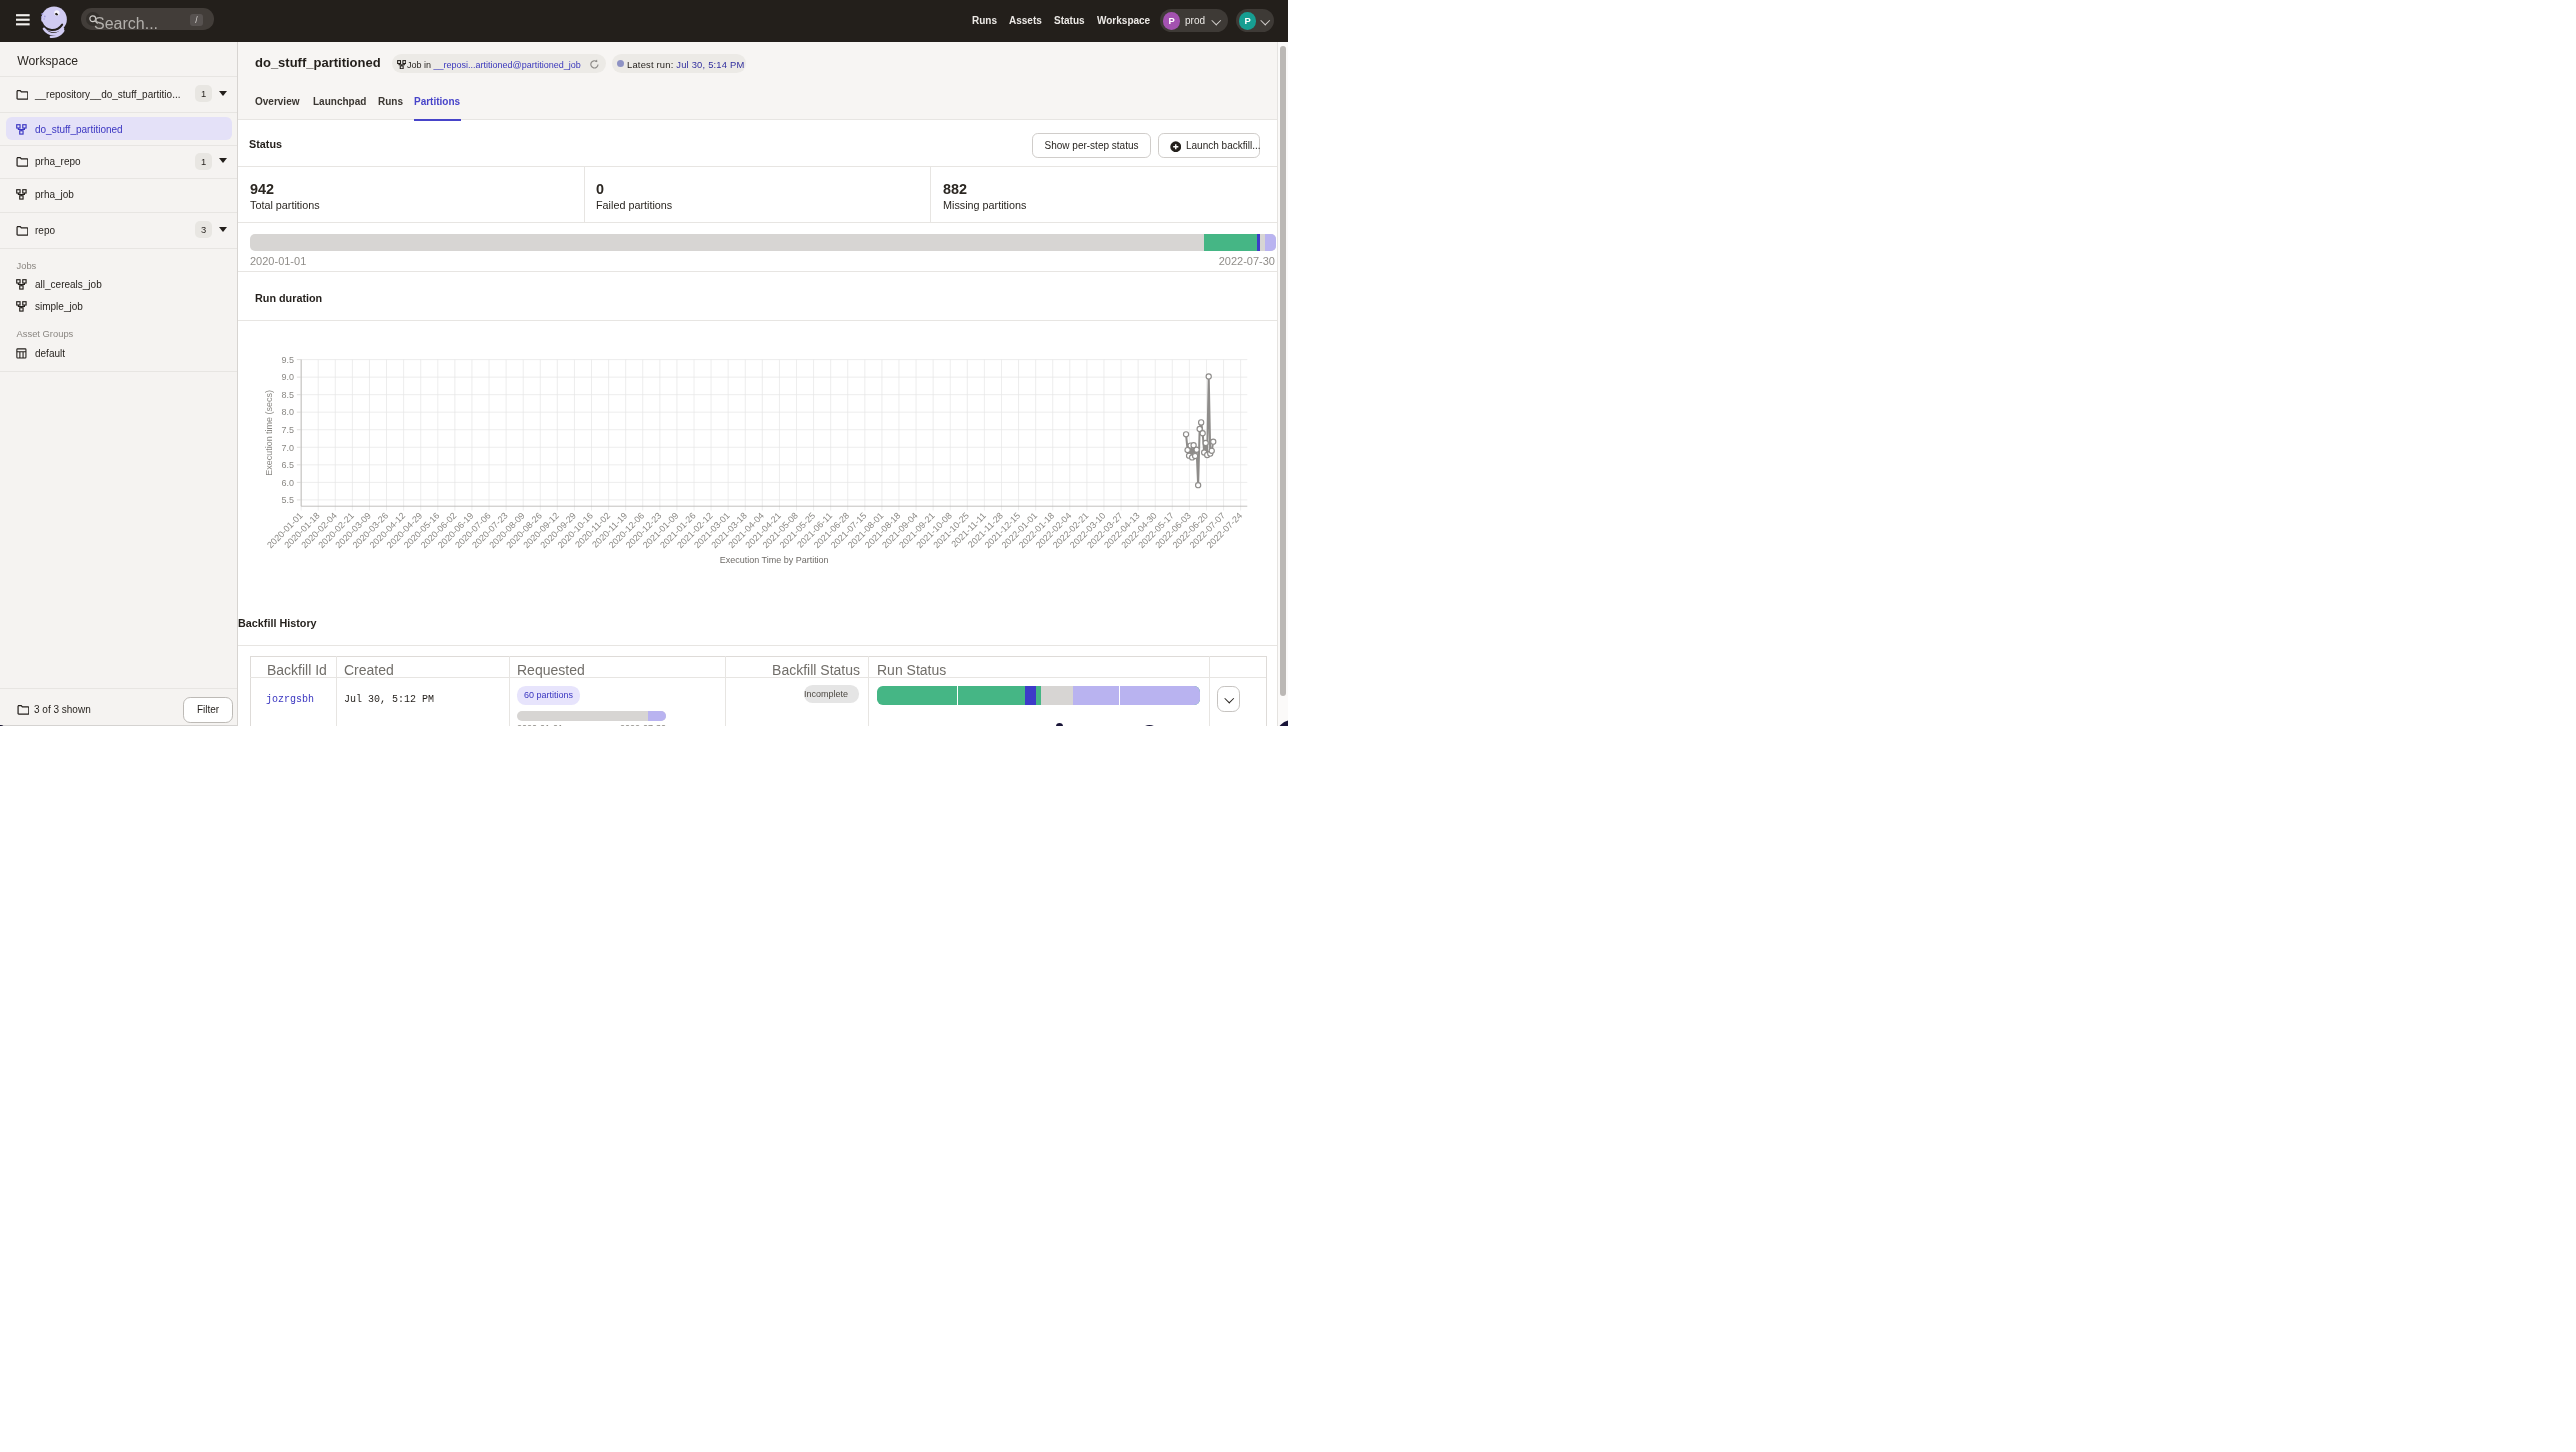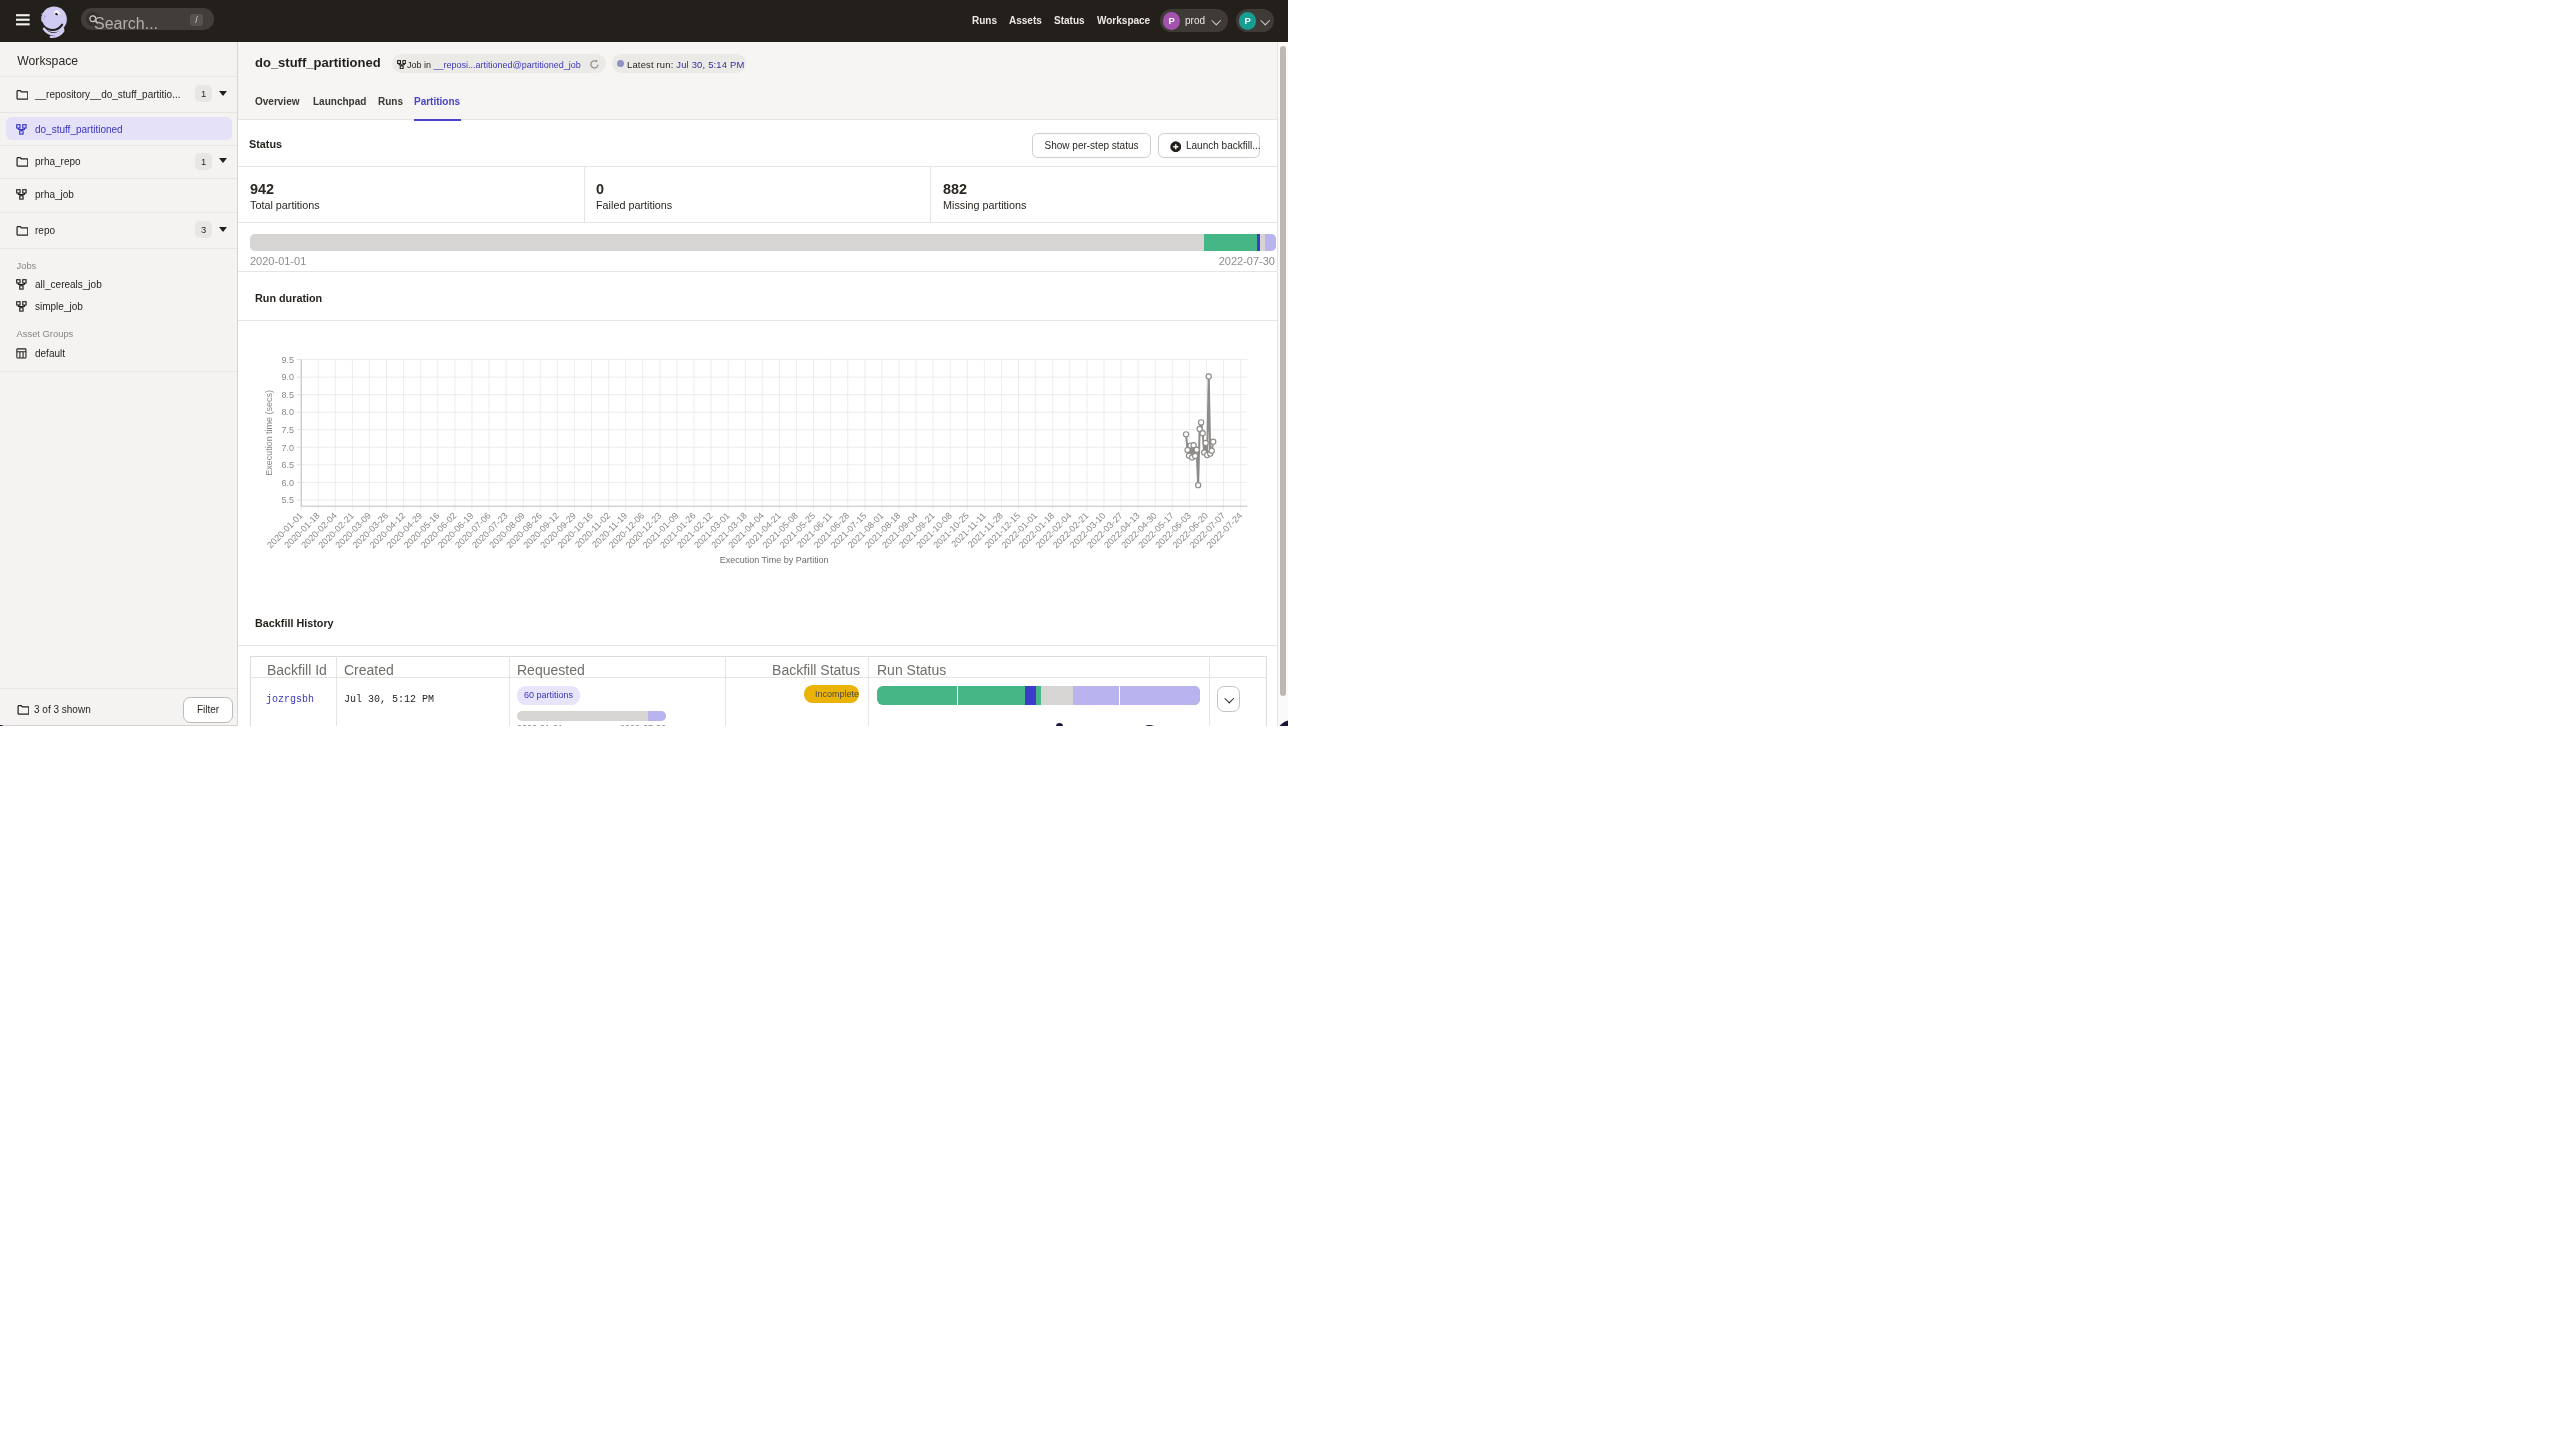--- a/index.html
+++ b/index.html
@@ -385,21 +385,21 @@
 <circle cx="1340.7" cy="157.1" r="3.6" fill="#ffffff" stroke="#8e8c8a" stroke-width="1.6"></circle>
 <circle cx="1342.8" cy="183.9" r="3.6" fill="#ffffff" stroke="#8e8c8a" stroke-width="1.6"></circle>
 <circle cx="1344.9" cy="170.7" r="3.6" fill="#ffffff" stroke="#8e8c8a" stroke-width="1.6"></circle>
 <circle cx="1347.0" cy="187.3" r="3.6" fill="#ffffff" stroke="#8e8c8a" stroke-width="1.6"></circle>
 <circle cx="1349.1" cy="78.1" r="3.6" fill="#ffffff" stroke="#8e8c8a" stroke-width="1.6"></circle>
 <circle cx="1351.2" cy="185.4" r="3.6" fill="#ffffff" stroke="#8e8c8a" stroke-width="1.6"></circle>
 <circle cx="1353.3" cy="181.5" r="3.6" fill="#ffffff" stroke="#8e8c8a" stroke-width="1.6"></circle>
 <circle cx="1355.4" cy="168.8" r="3.6" fill="#ffffff" stroke="#8e8c8a" stroke-width="1.6"></circle>
 </svg>
 
-<div class="abs" style="left:255px;top:617px;font-size:10.8px;font-weight:700;">Backfill History</div>
+<div class="abs" style="left:238px;top:617px;font-size:10.8px;font-weight:700;">Backfill History</div>
 <div class="hline" style="left:238px;top:645px;width:1039px;"></div>
 
 <div class="hline" style="left:250px;top:656px;width:1016px;background:#dedbd8;"></div>
 <div class="vline" style="left:250px;top:656px;height:71px;background:#dedbd8;"></div>
 <div class="vline" style="left:1266px;top:656px;height:71px;background:#dedbd8;"></div>
 <div class="vline" style="left:336px;top:656px;height:71px;"></div>
 <div class="vline" style="left:509px;top:656px;height:71px;"></div>
 <div class="vline" style="left:725px;top:656px;height:71px;"></div>
 <div class="vline" style="left:868px;top:656px;height:71px;"></div>
 <div class="vline" style="left:1209px;top:656px;height:71px;"></div>
@@ -411,21 +411,21 @@
 <div class="th" style="left:877px;">Run Status</div>
 
 <div class="abs mono" style="left:266px;top:694px;font-size:10px;color:#3a36c0;">jozrgsbh</div>
 <div class="abs mono" style="left:344px;top:694px;font-size:10px;">Jul 30, 5:12 PM</div>
 <div class="abs" style="left:517px;top:686px;width:63px;height:18.7px;border-radius:8.6px;background:#e7e4fc;color:#3a36c0;font-size:9px;text-align:center;line-height:18.7px;">60 partitions</div>
 <div class="abs" style="left:517px;top:711px;width:149px;height:10.4px;border-radius:5px;overflow:hidden;background:#d7d5d3;">
   <div class="abs" style="left:131px;top:0;width:18.7px;height:10.8px;background:#b9b3f0;"></div>
 </div>
 <div class="glabel" style="left:517px;top:723px;font-size:9px;color:#8a8781;">2020-01-01</div>
 <div class="glabel" style="left:610px;top:723px;width:56px;text-align:right;font-size:9px;color:#8a8781;">2022-07-30</div>
-<div class="abs" style="left:804px;top:685px;width:55px;height:18.3px;border-radius:8.6px;background:#eab308;color:#4e4a44;font-size:9px;text-align:right;line-height:18.3px;">Incomplete</div>
+<div class="abs" style="left:804px;top:685px;width:55px;height:18.3px;border-radius:8.6px;background:#e5e5e5;color:#4e4a44;font-size:9px;text-align:left;line-height:18.3px;">Incomplete</div>
 
 <div class="abs" style="left:877px;top:686px;width:323px;height:19px;border-radius:5.8px;overflow:hidden;background:#45b685;">
   <div class="abs" style="left:80px;top:0;width:1.1px;height:19.4px;background:#fff;"></div>
   <div class="abs" style="left:148px;top:0;width:10.5px;height:19.4px;background:#3d3bc8;"></div>
   <div class="abs" style="left:164px;top:0;width:32px;height:19.4px;background:#d7d5d3;"></div>
   <div class="abs" style="left:196px;top:0;width:127px;height:19.4px;background:#b9b3f0;"></div>
   <div class="abs" style="left:242px;top:0;width:1.1px;height:19.4px;background:#fff;"></div>
 </div>
 <div class="abs" style="left:1217px;top:686px;width:23px;height:26px;border:0.7px solid #c6c3c0;border-radius:7.2px;background:#fff;">
   <div class="chev" style="left:8px;top:8px;border-color:#231f1b;"></div>

